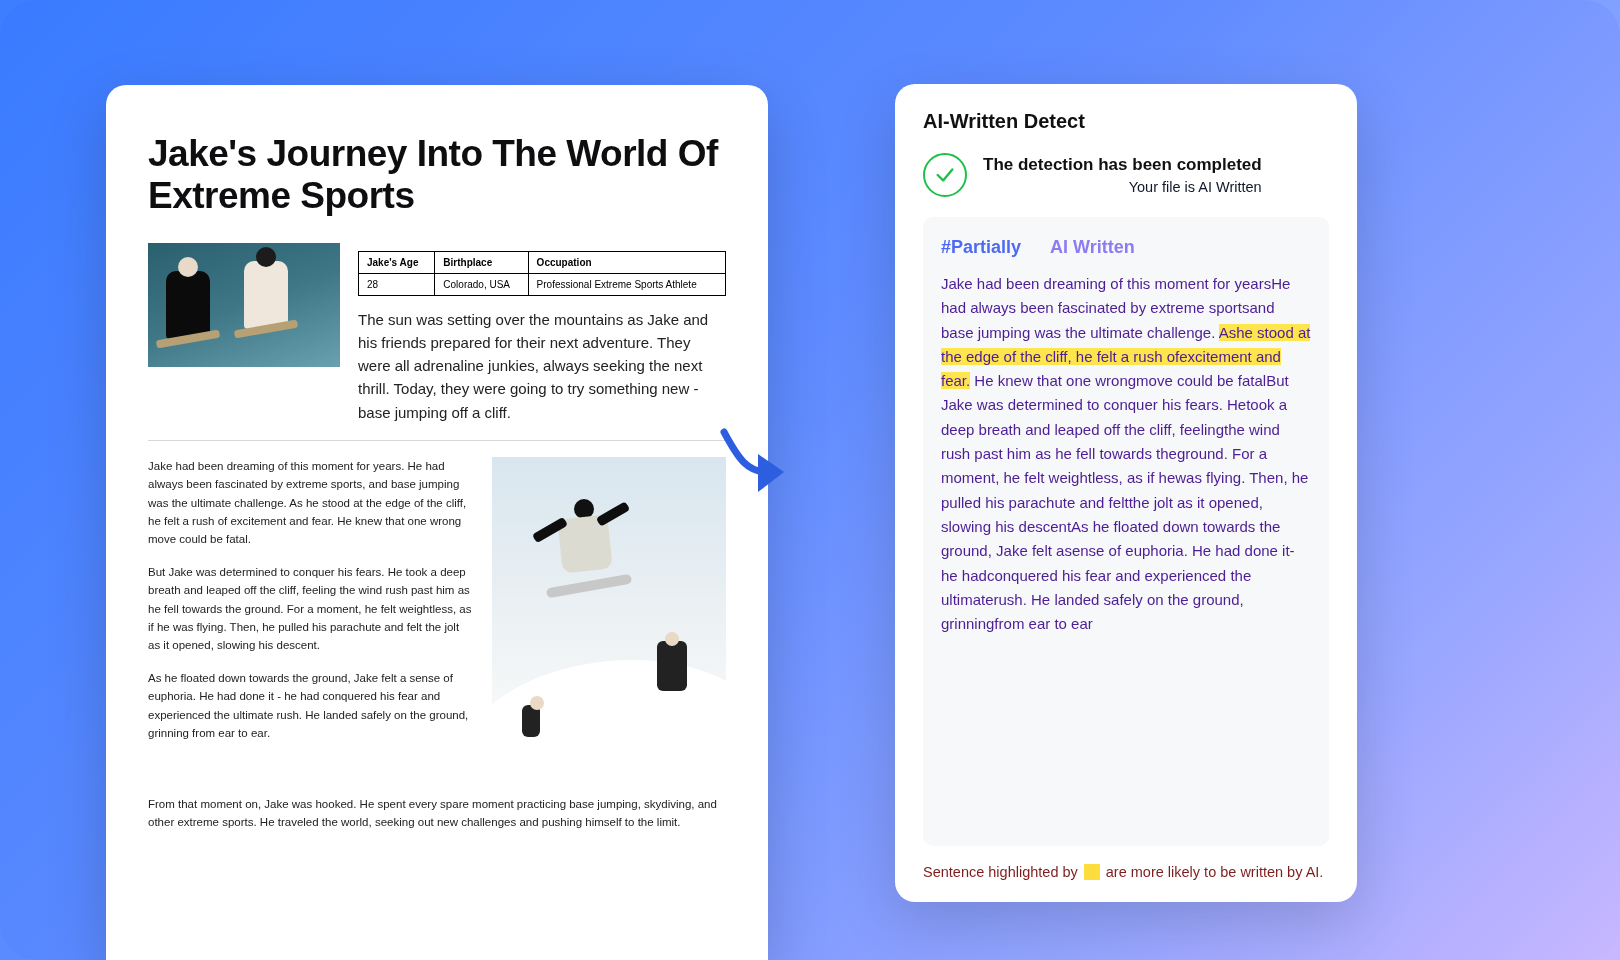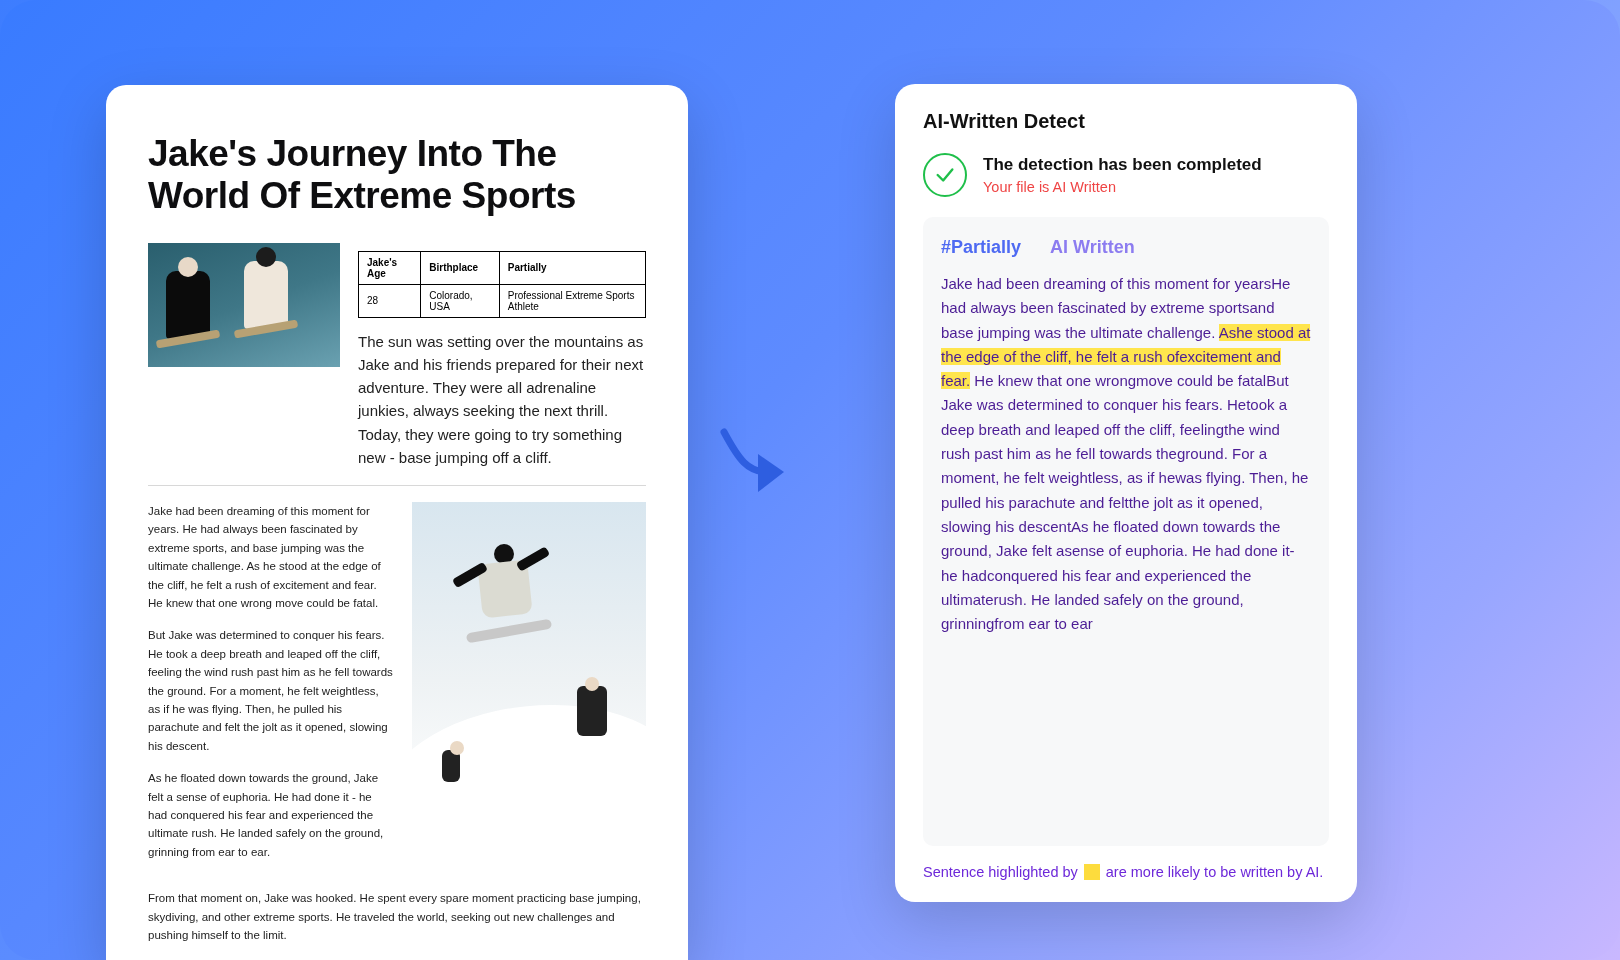--- a/index.html
+++ b/index.html
@@ -13,21 +13,21 @@
     width: 1620px; height: 960px;
     background: linear-gradient(135deg, #397bff 0%, #5e8bff 45%, #97a6ff 80%, #c8b7ff 100%);
     border-radius: 36px;
     position: relative;
     overflow: hidden;
   }
   
   .doc-card {
     position: absolute;
     left: 106px; top: 85px;
-    width: 582px; height: 875px;
+    width: 662px; height: 875px;
     background: #fff;
     border-radius: 20px 20px 0 0;
     padding: 48px 42px 11px;
     box-shadow: 0 20px 60px rgba(0,0,0,0.18);
   }
   .doc-title {
     font-size: 37px; line-height: 1.13; font-weight: 700;
     letter-spacing: -0.5px;
     color: #0e0e10;
     margin-bottom: 26px;
@@ -115,33 +115,33 @@
     display:flex; flex-direction:column;
   }
   .detect-title { font-size: 20px; font-weight: 700; color:#111; margin-bottom: 20px; }
   .status-row { display:flex; align-items:center; gap: 16px; margin-bottom: 20px; }
   .check-circle {
     width: 44px; height: 44px; border: 2.5px solid #1fbf4a; border-radius:50%;
     display:flex; align-items:center; justify-content:center; flex-shrink:0;
   }
   .check-circle svg { width: 22px; height: 22px; }
   .status-heading { font-size: 17px; font-weight:700; color:#111; margin-bottom:4px; }
-  .status-sub { font-size: 14.5px; color:#ef4444; }
+  .status-sub { font-size: 14.5px; color:#0f172a;text-align:right; }
   .result-box {
     background:#f7f8f9; border-radius: 10px; padding: 20px 18px 28px;
     flex:1; overflow:hidden;
   }
   .tag-line { margin-bottom: 14px; }
   .tag-hash { color:#4e6af2; font-weight:700; font-size:18px; }
   .tag-rest { color:#8c7cf0; font-weight:700; font-size:18px;margin-left:24px; }
   .analysis-text {
     font-size: 15px; line-height: 1.62; color:#4c1d95;
   }
   .hl { background:#ffe54d; }
-  .legend { margin-top: 18px; font-size: 14.5px; color:#6d28d9; display:flex; align-items:center; gap:6px; flex-wrap:wrap; }
+  .legend { margin-top: 18px; font-size: 14.5px; color:#7f1d1d; display:flex; align-items:center; gap:6px; flex-wrap:wrap; }
   .legend-swatch { display:inline-block; width:16px; height:16px; background:#fddc3d; vertical-align:middle; }
 </style>
 </head>
 <body>
 
 <div class="canvas">
 
   <div class="doc-card">
     <h1 class="doc-title">Jake's Journey Into The World Of Extreme Sports</h1>
 
@@ -149,21 +149,21 @@
       <div class="img-box1">
         <div class="snow-fig a"></div>
         <div class="snow-fig b"></div>
       </div>
       <div class="top-right">
         <table class="info-table">
           <tbody>
               <tr>
             <th>Jake's Age</th>
             <th>Birthplace</th>
-            <th>Partially</th>
+            <th>Occupation</th>
           </tr>
           <tr>
             <td>28</td>
             <td>Colorado, USA</td>
             <td>Professional Extreme Sports Athlete</td>
           </tr>
         </tbody>
           </table>
         <p class="intro-text">The sun was setting over the mountains as Jake and his friends prepared for their next adventure. They were all adrenaline junkies, always seeking the next thrill. Today, they were going to try something new - base jumping off a cliff.</p>
       </div>

